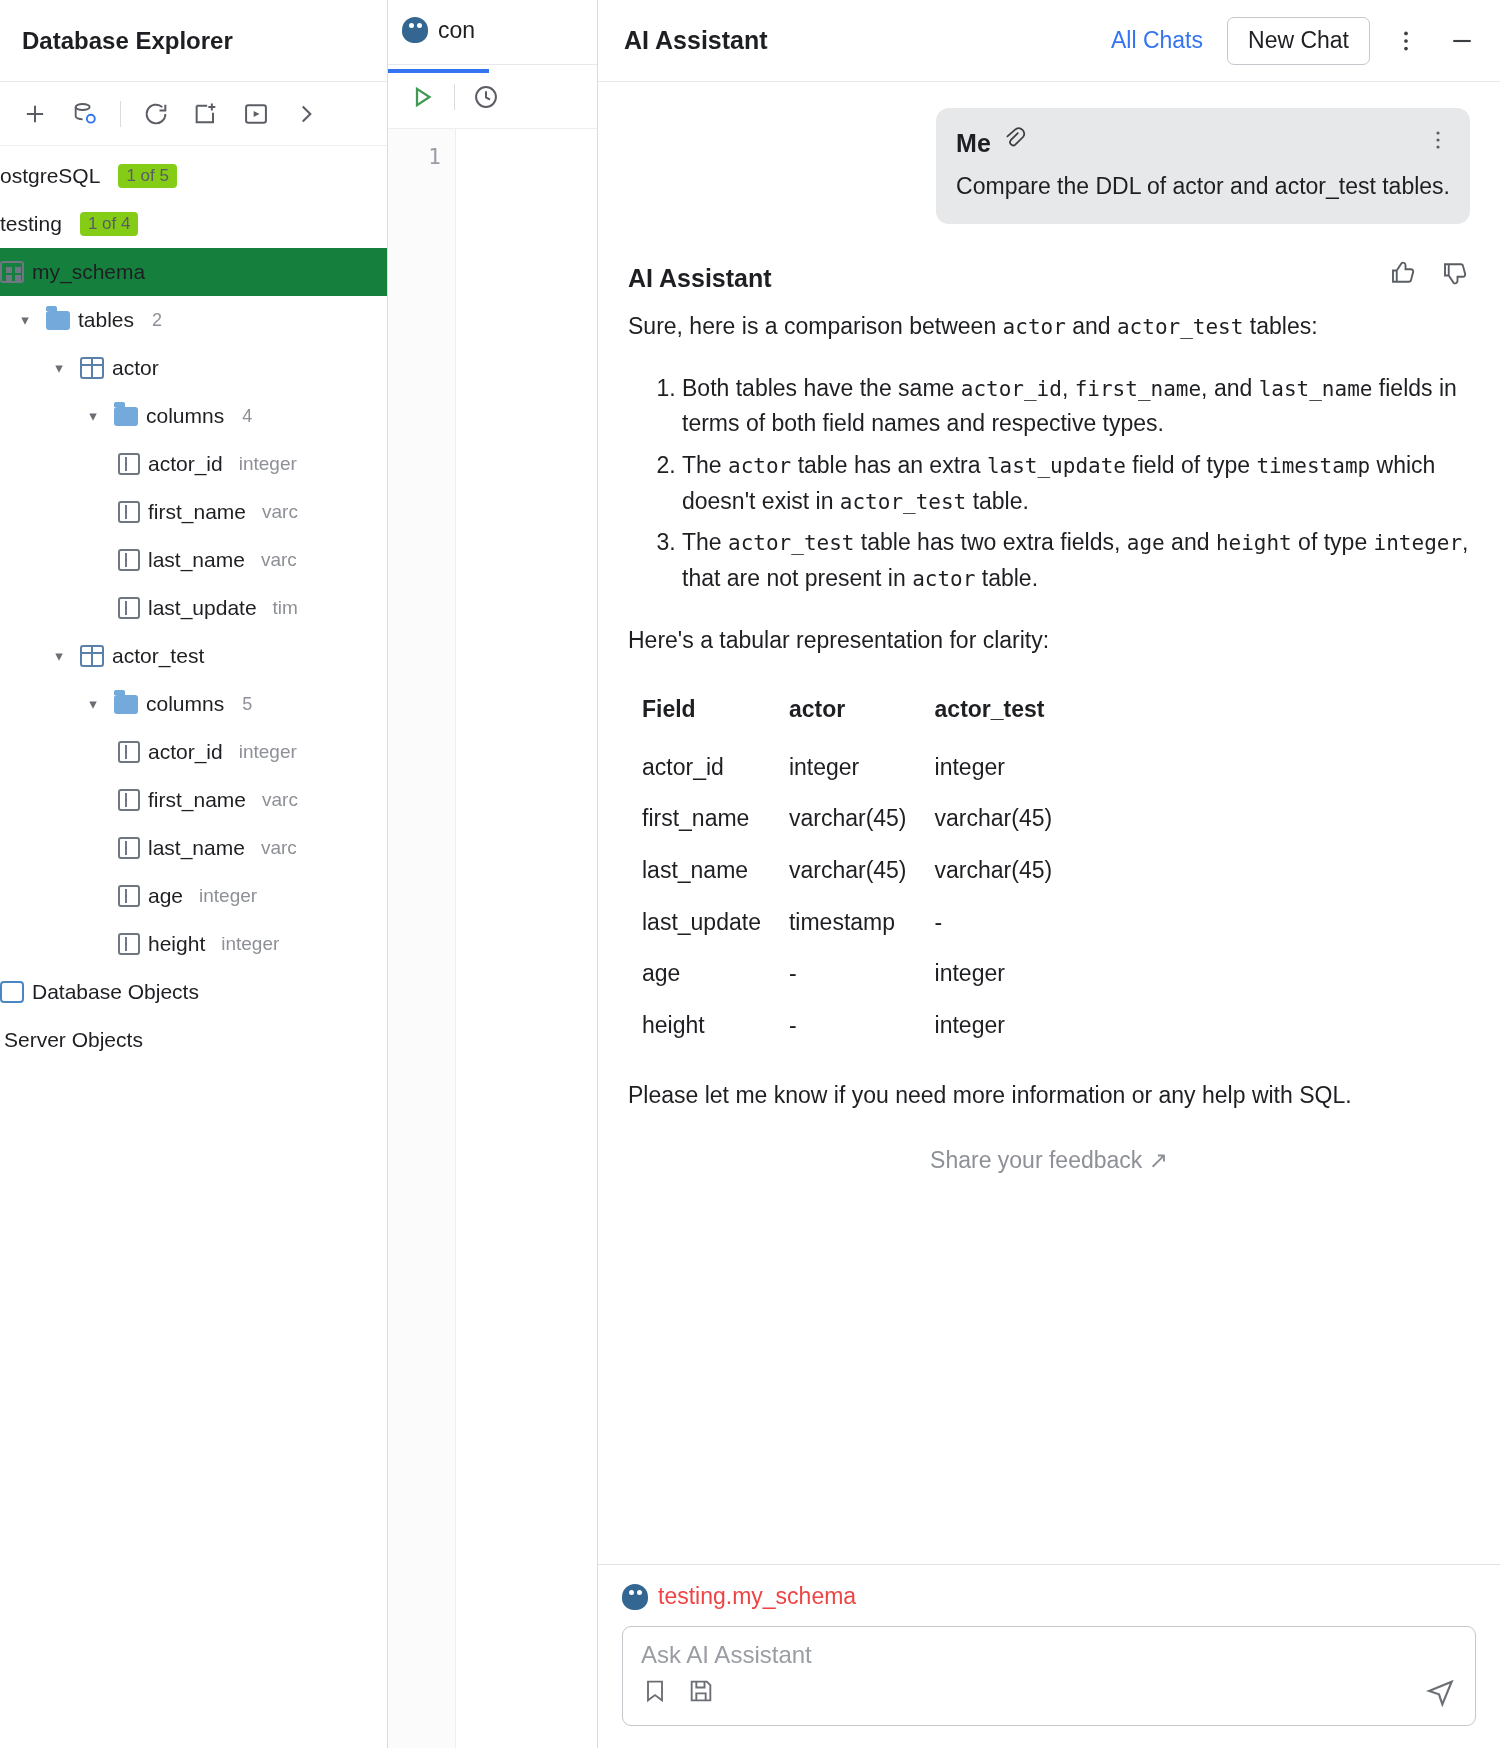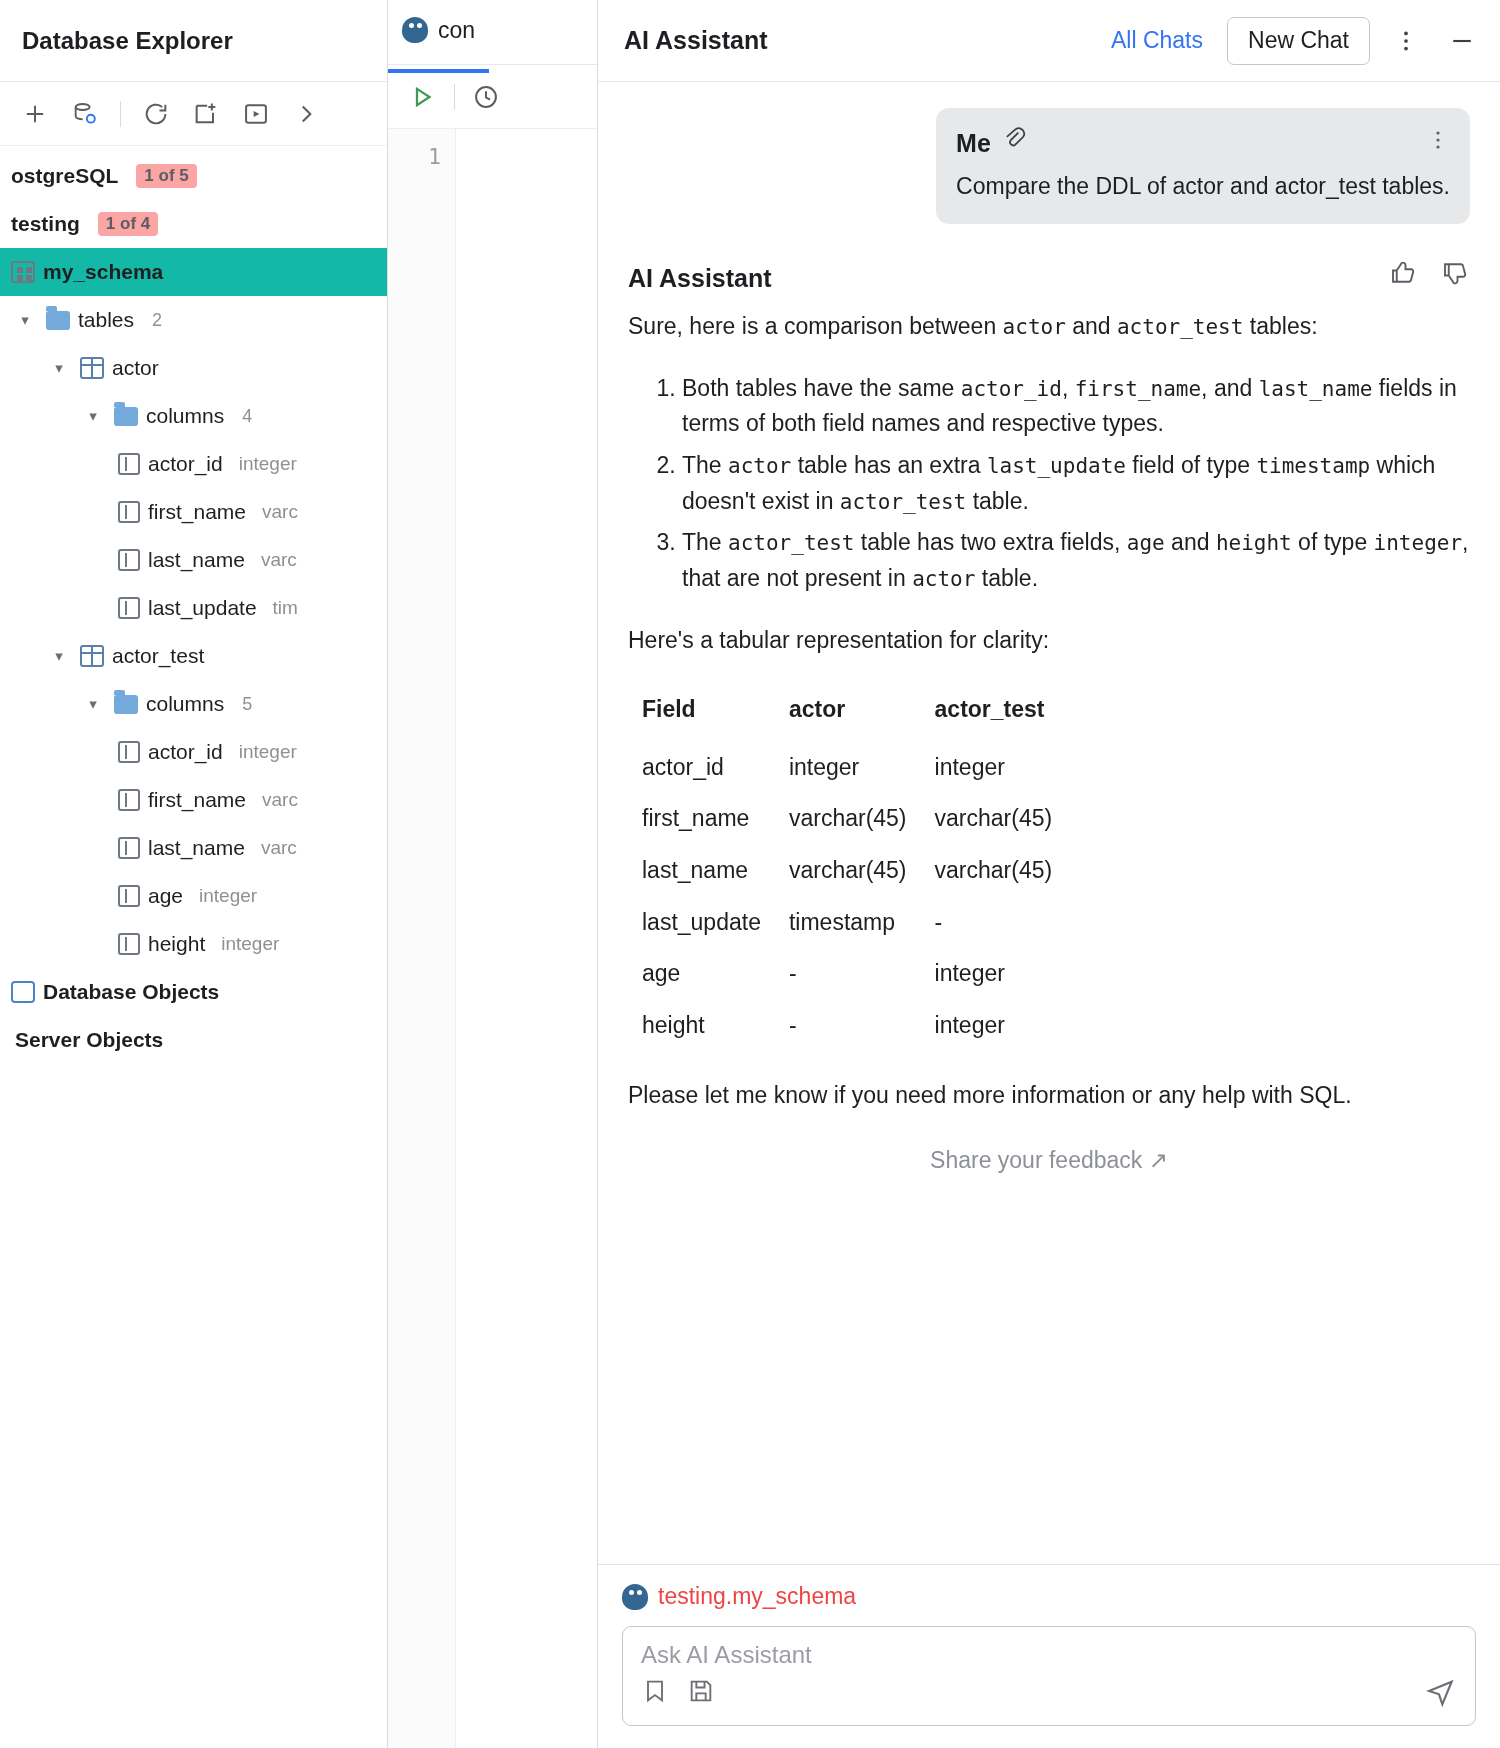--- a/index.html
+++ b/index.html
@@ -60,34 +60,34 @@
     font-size: 21px;
   }
   .tree-row {
     display: flex;
     align-items: center;
     height: 48px;
     padding-left: 4px;
     white-space: nowrap;
     gap: 8px;
   }
-  .tree-row.selected { background: #14b8a6; }
+  .tree-row.selected { background: #15803d; }
   .tw-chev {
     width: 26px; display: inline-flex; justify-content: center;
     color: #6b6e74; font-size: 15px;
   }
-  .indent-0 { padding-left: 11px; font-weight: bold; }
+  .indent-0 { padding-left: 0px; }
   .indent-1 { padding-left: 12px; }
   .indent-2 { padding-left: 46px; }
   .indent-3 { padding-left: 80px; }
   .indent-4 { padding-left: 118px; }
   .node-label { color: #1e1f22; }
   .node-type { color: #8d9096; font-size: 19px; margin-left: 8px; }
   .badge {
-    background: #fca5a5;
+    background: #84cc16;
     color: #5a5d63;
     font-size: 17px;
     border-radius: 4px;
     padding: 2px 8px;
     margin-left: 10px;
   }
   .count { color: #8d9096; font-size: 18px; margin-left: 10px; }
   .icon-sq {
     width: 22px; height: 22px;
     border: 2px solid #6f7782;

